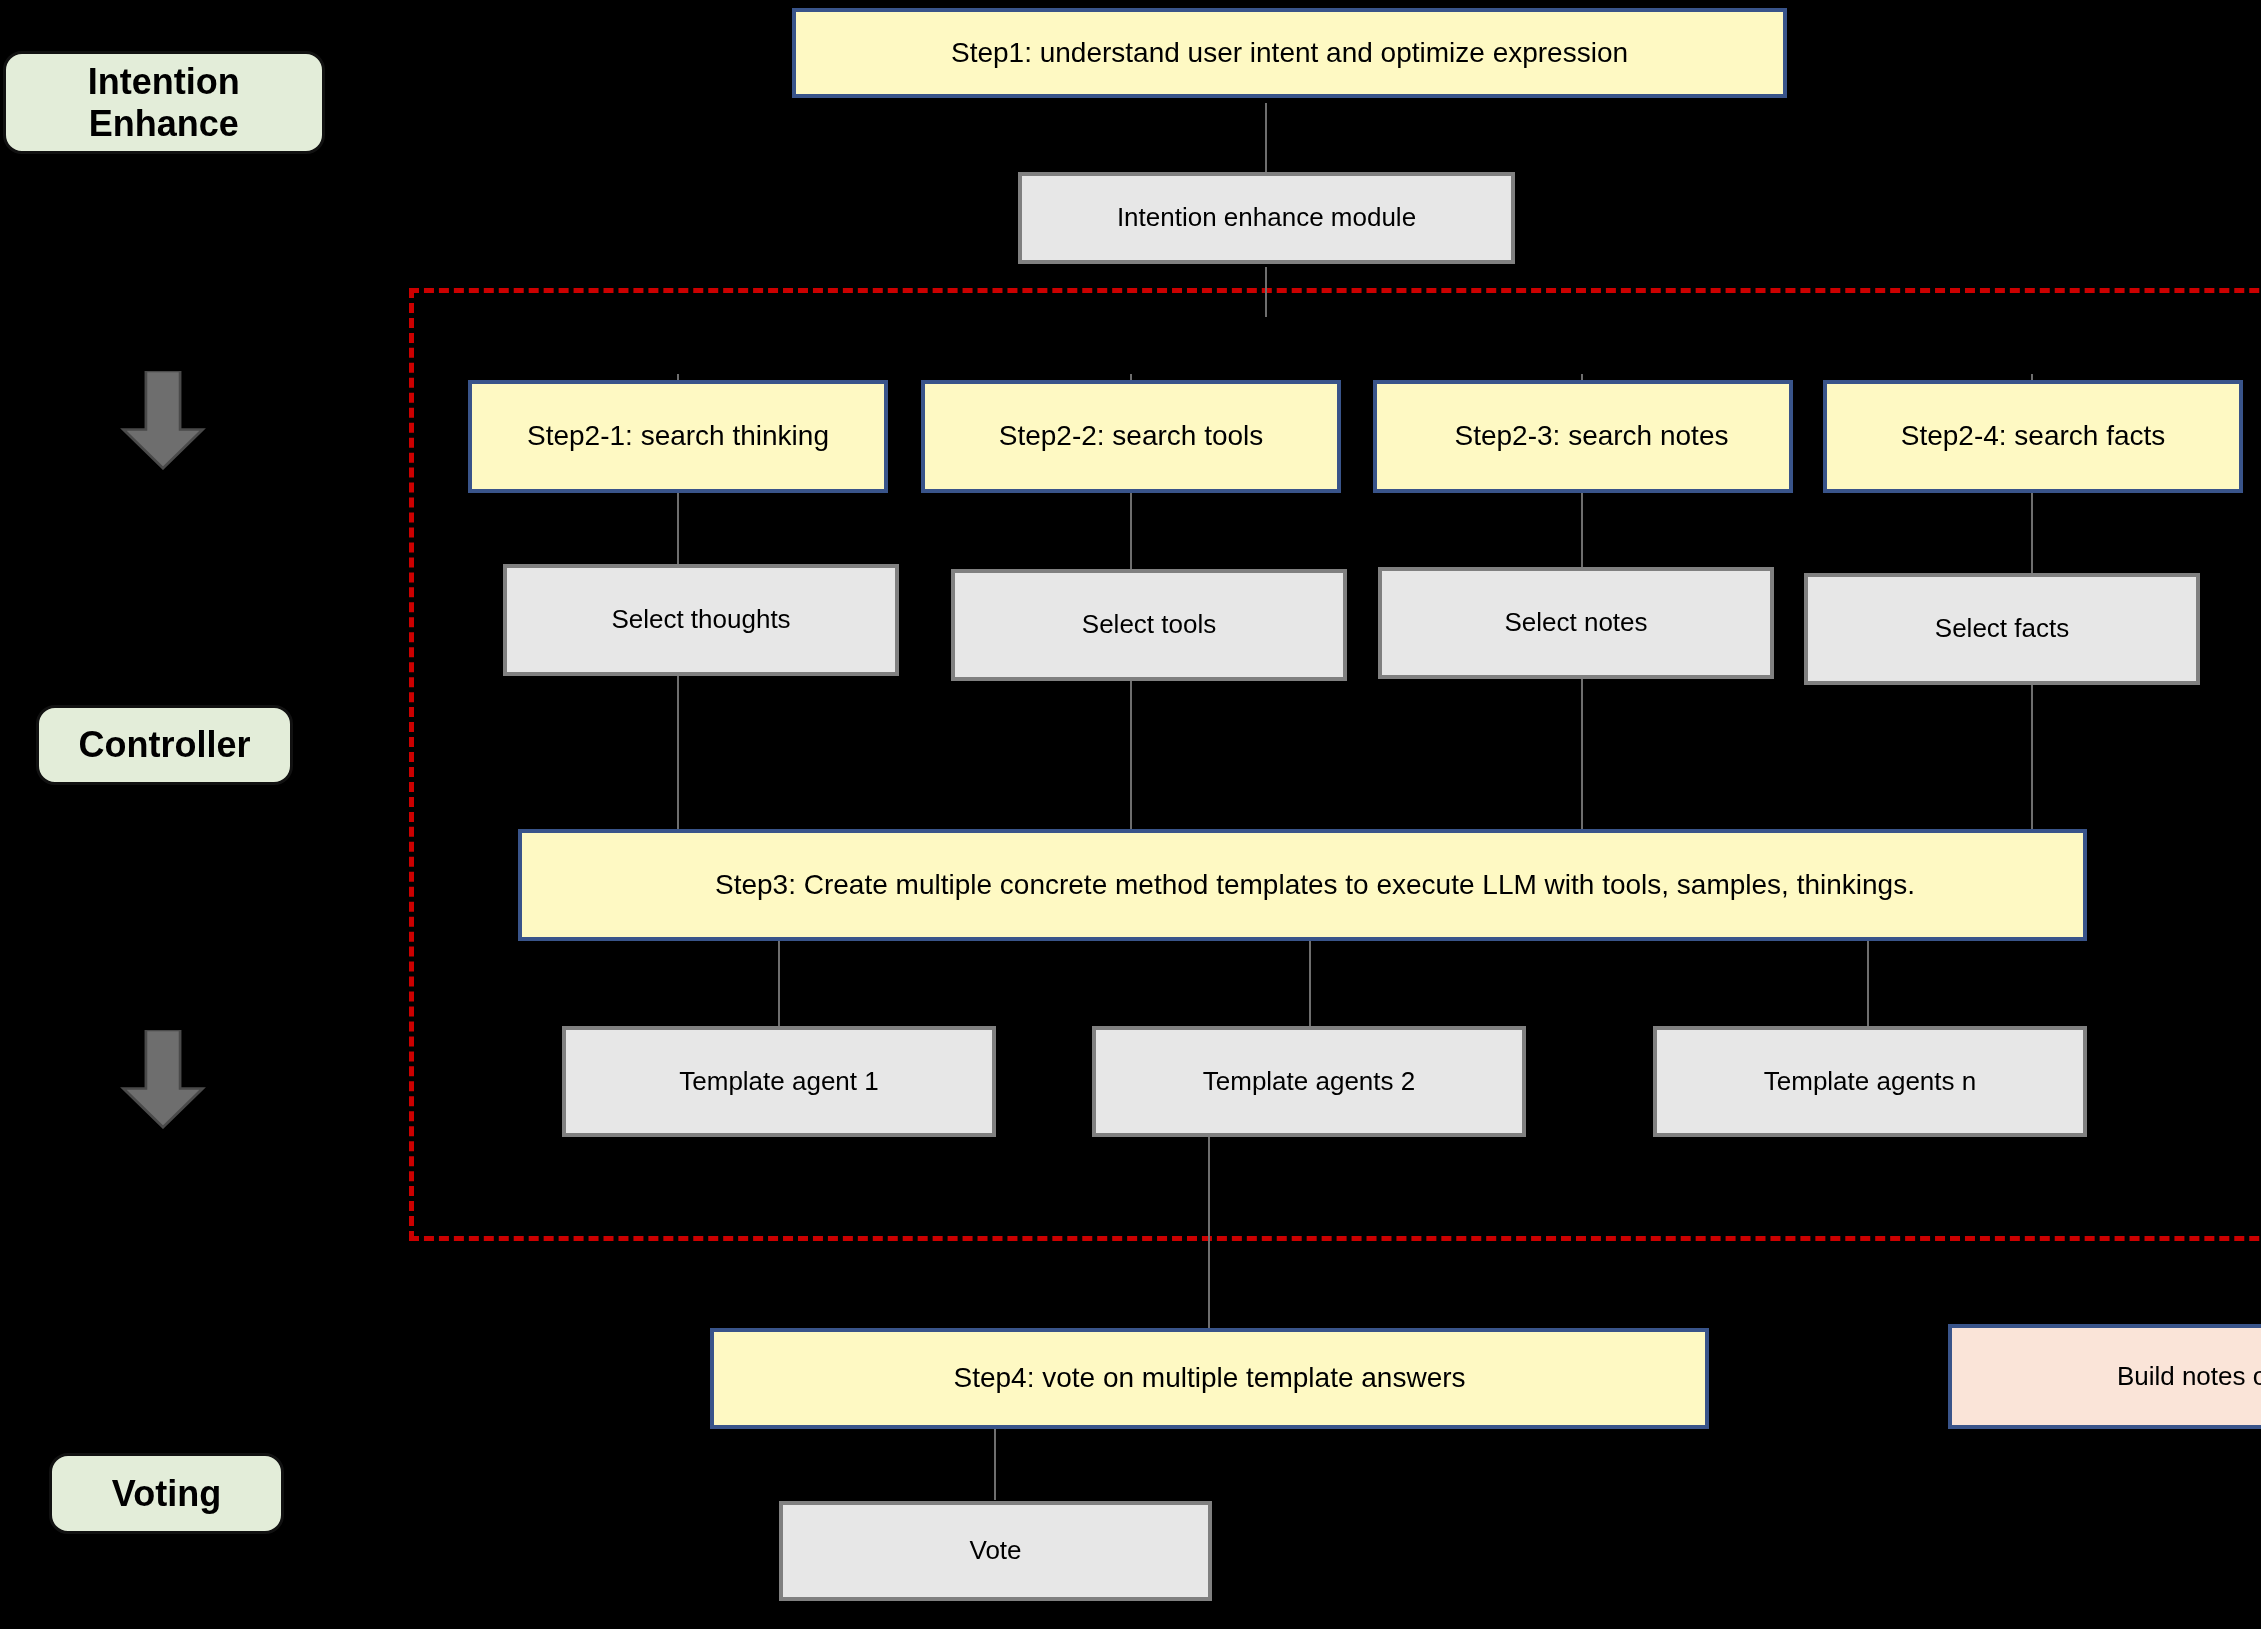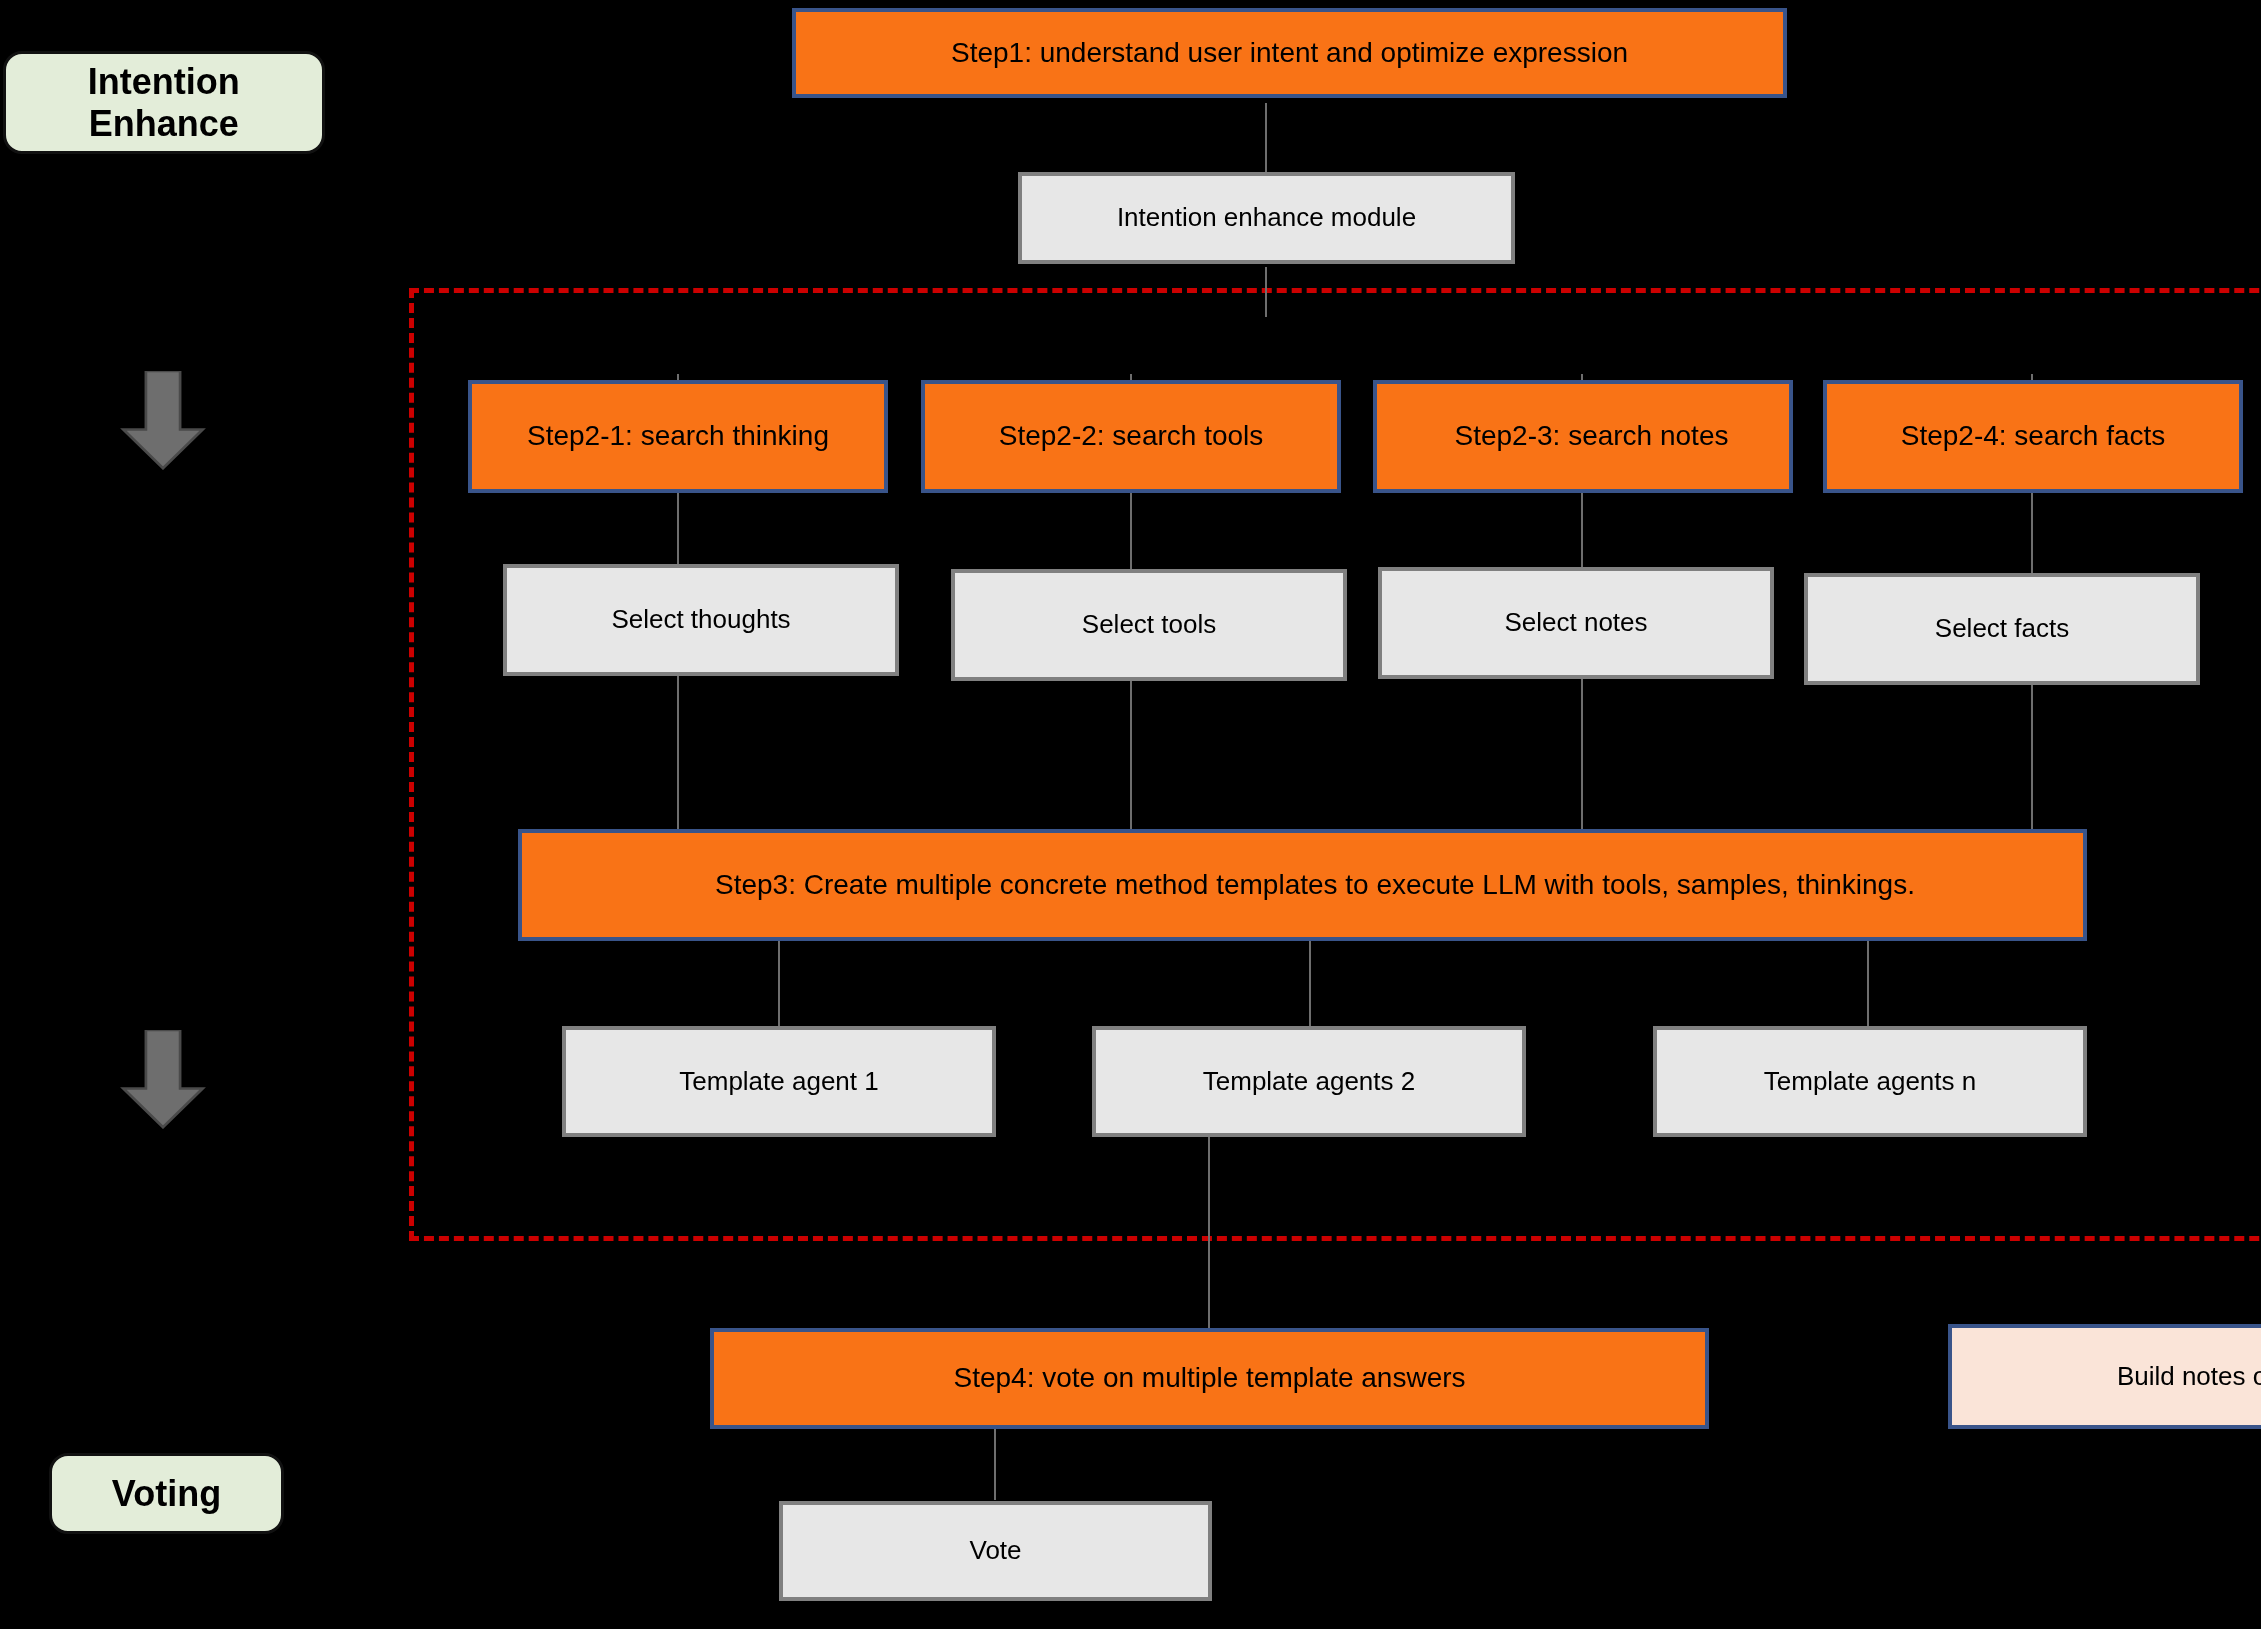--- a/index.html
+++ b/index.html
@@ -23,21 +23,21 @@
     display: flex;
     align-items: center;
     justify-content: center;
     text-align: center;
     color: #000000;
     line-height: 1.15;
   }
 
   
   .step-box {
-    background: #f97316;
+    background: #fef9c3;
     border: 4.1px solid #39548A;
     font-size: 28px;
     font-weight: 400;
     padding: 0 11px;
   }
 
   
   .grey-box {
     background: #E7E7E7;
     border: 4.1px solid #808080;
@@ -96,20 +96,23 @@
     <span class="two-line">Intention
 Enhance</span>
   </div>
 
   <div class="block-arrow" style="left:118px; top:371px;">
     <svg width="90" height="99" viewBox="0 0 200 220">
       <polygon points="62,0 138,0 138,130 188,130 100,216 12,130 62,130" fill="#6E6E6E" stroke="#4A4A4A" stroke-width="6"></polygon>
     </svg>
   </div>
 
+  <div class="node stage-label" style="left:36px; top:705px; width:257px; height:80px;">
+    <span>Controller</span>
+  </div>
 
   <div class="block-arrow" style="left:118px; top:1030px;">
     <svg width="90" height="99" viewBox="0 0 200 220">
       <polygon points="62,0 138,0 138,130 188,130 100,216 12,130 62,130" fill="#6E6E6E" stroke="#4A4A4A" stroke-width="6"></polygon>
     </svg>
   </div>
 
   <div class="node stage-label" style="left:49px; top:1453px; width:235px; height:81px;">
     <span>Voting</span>
   </div>

